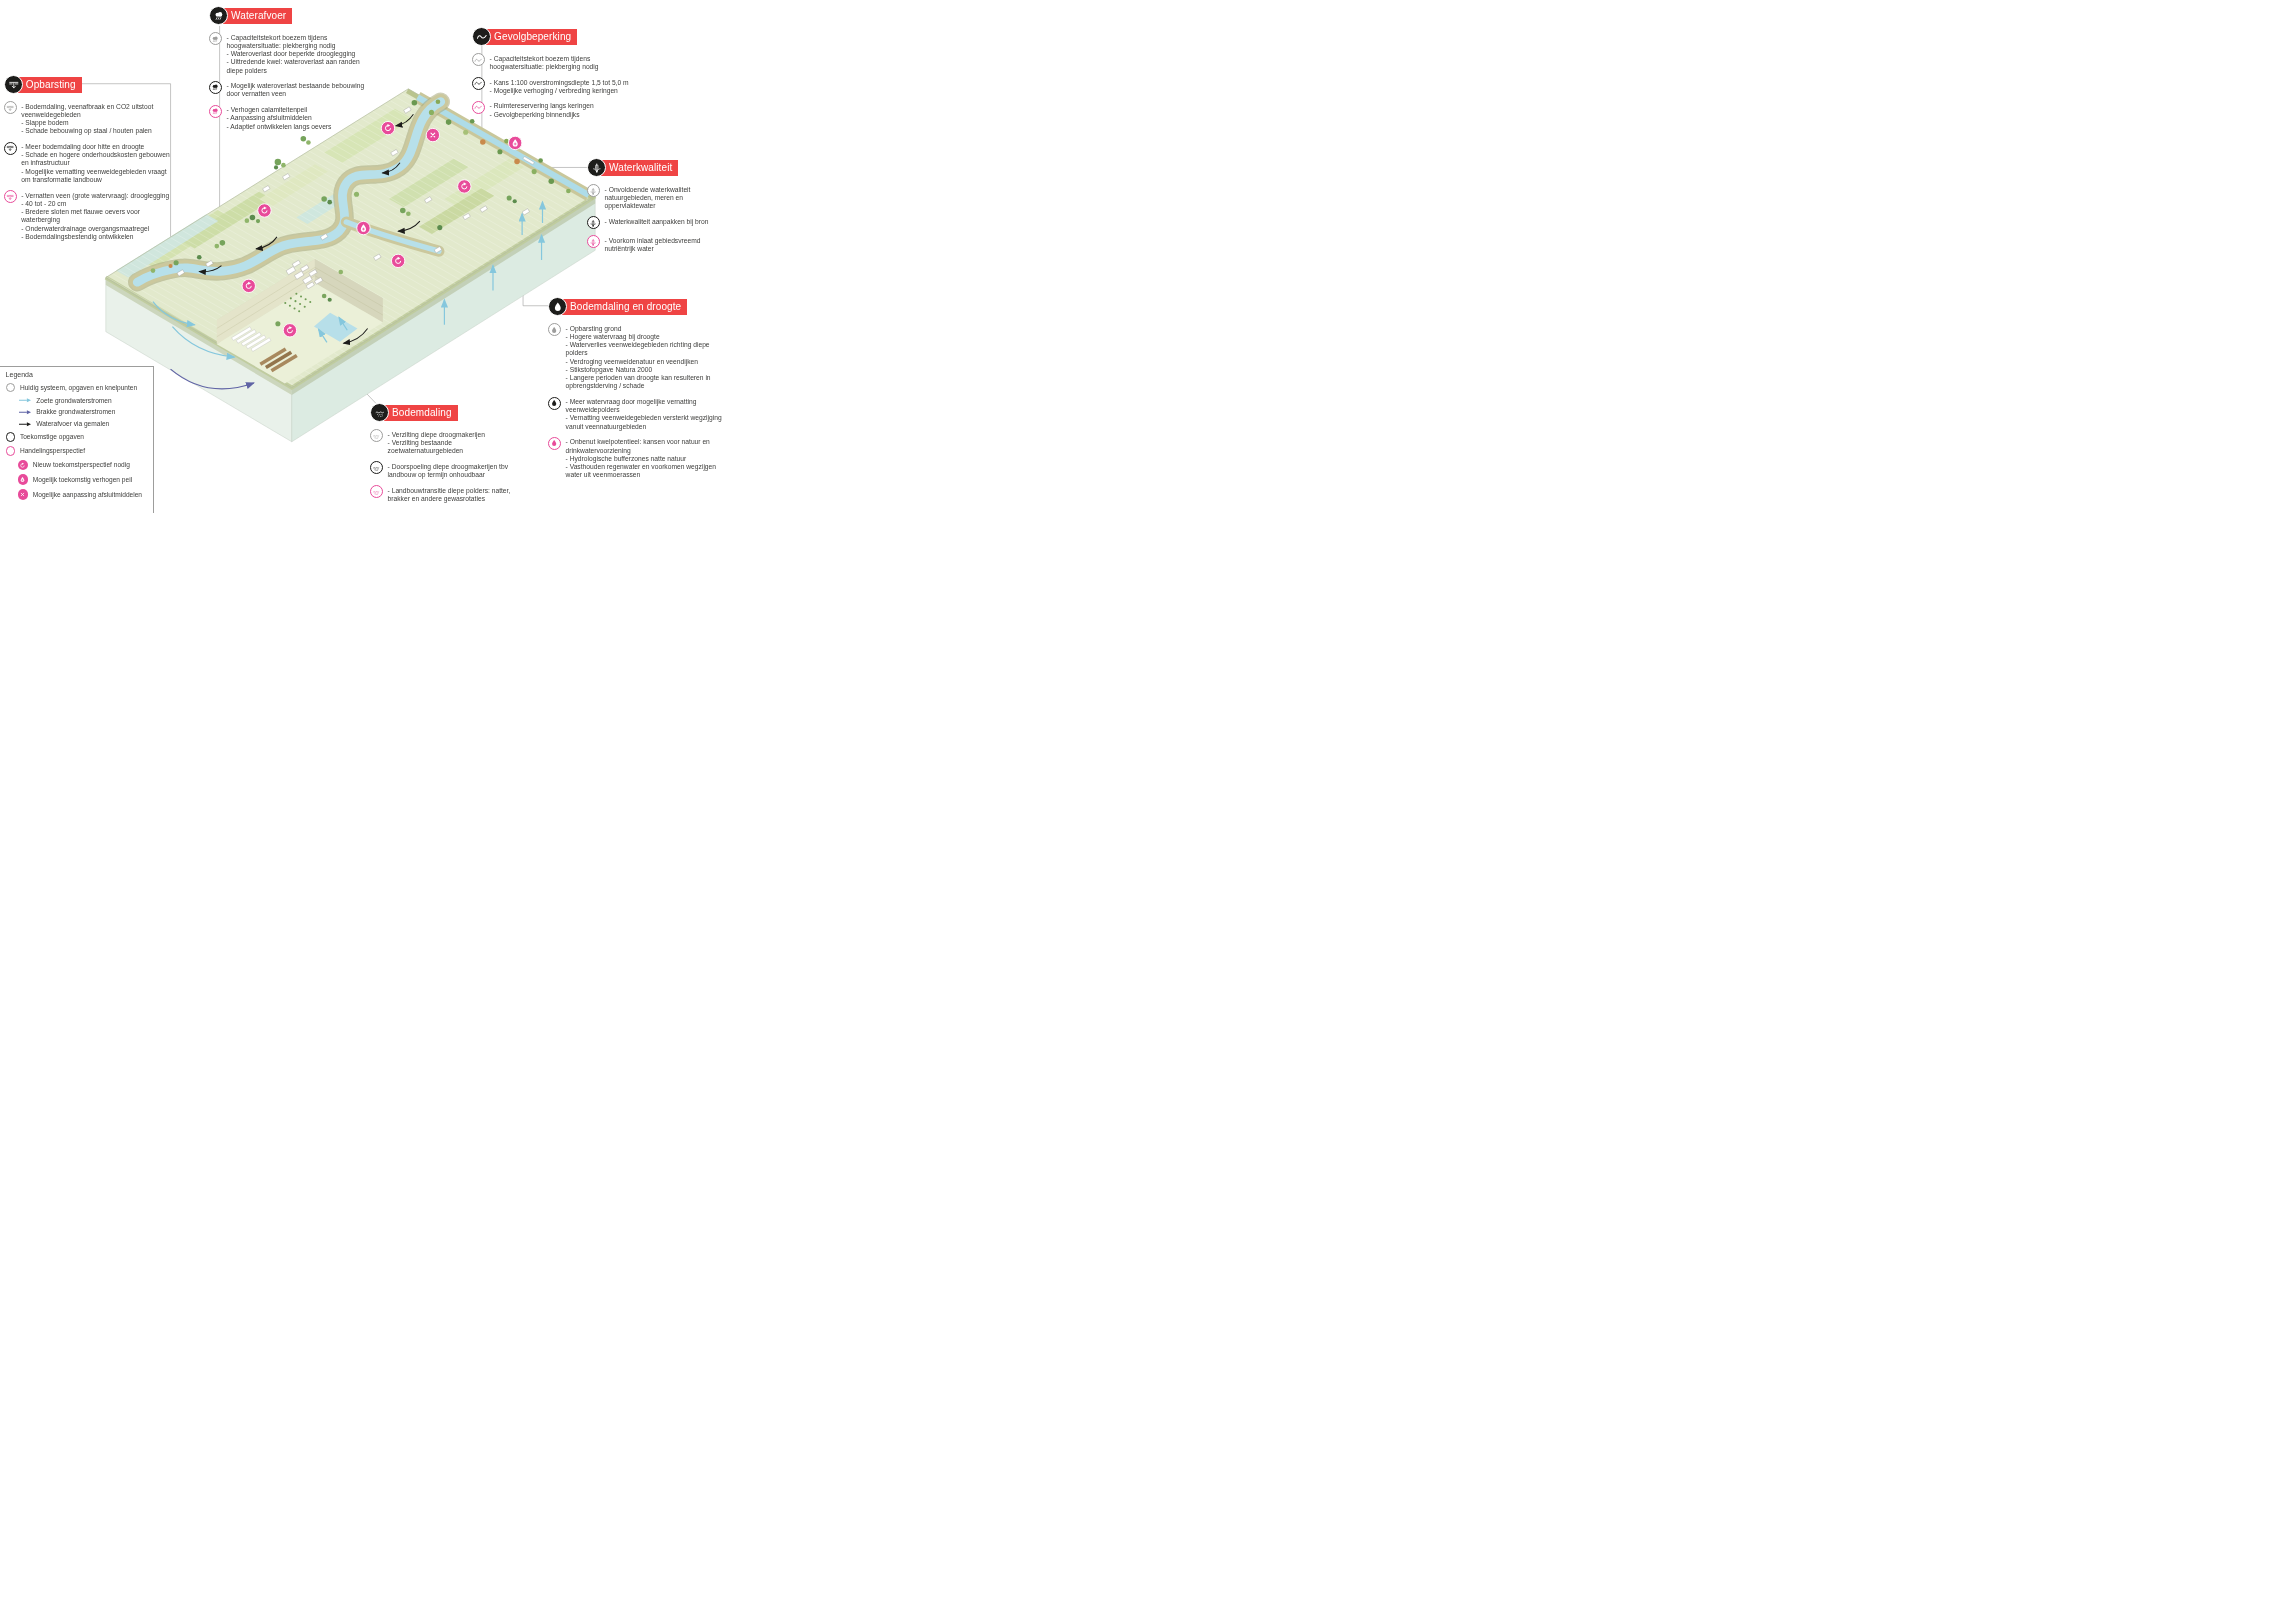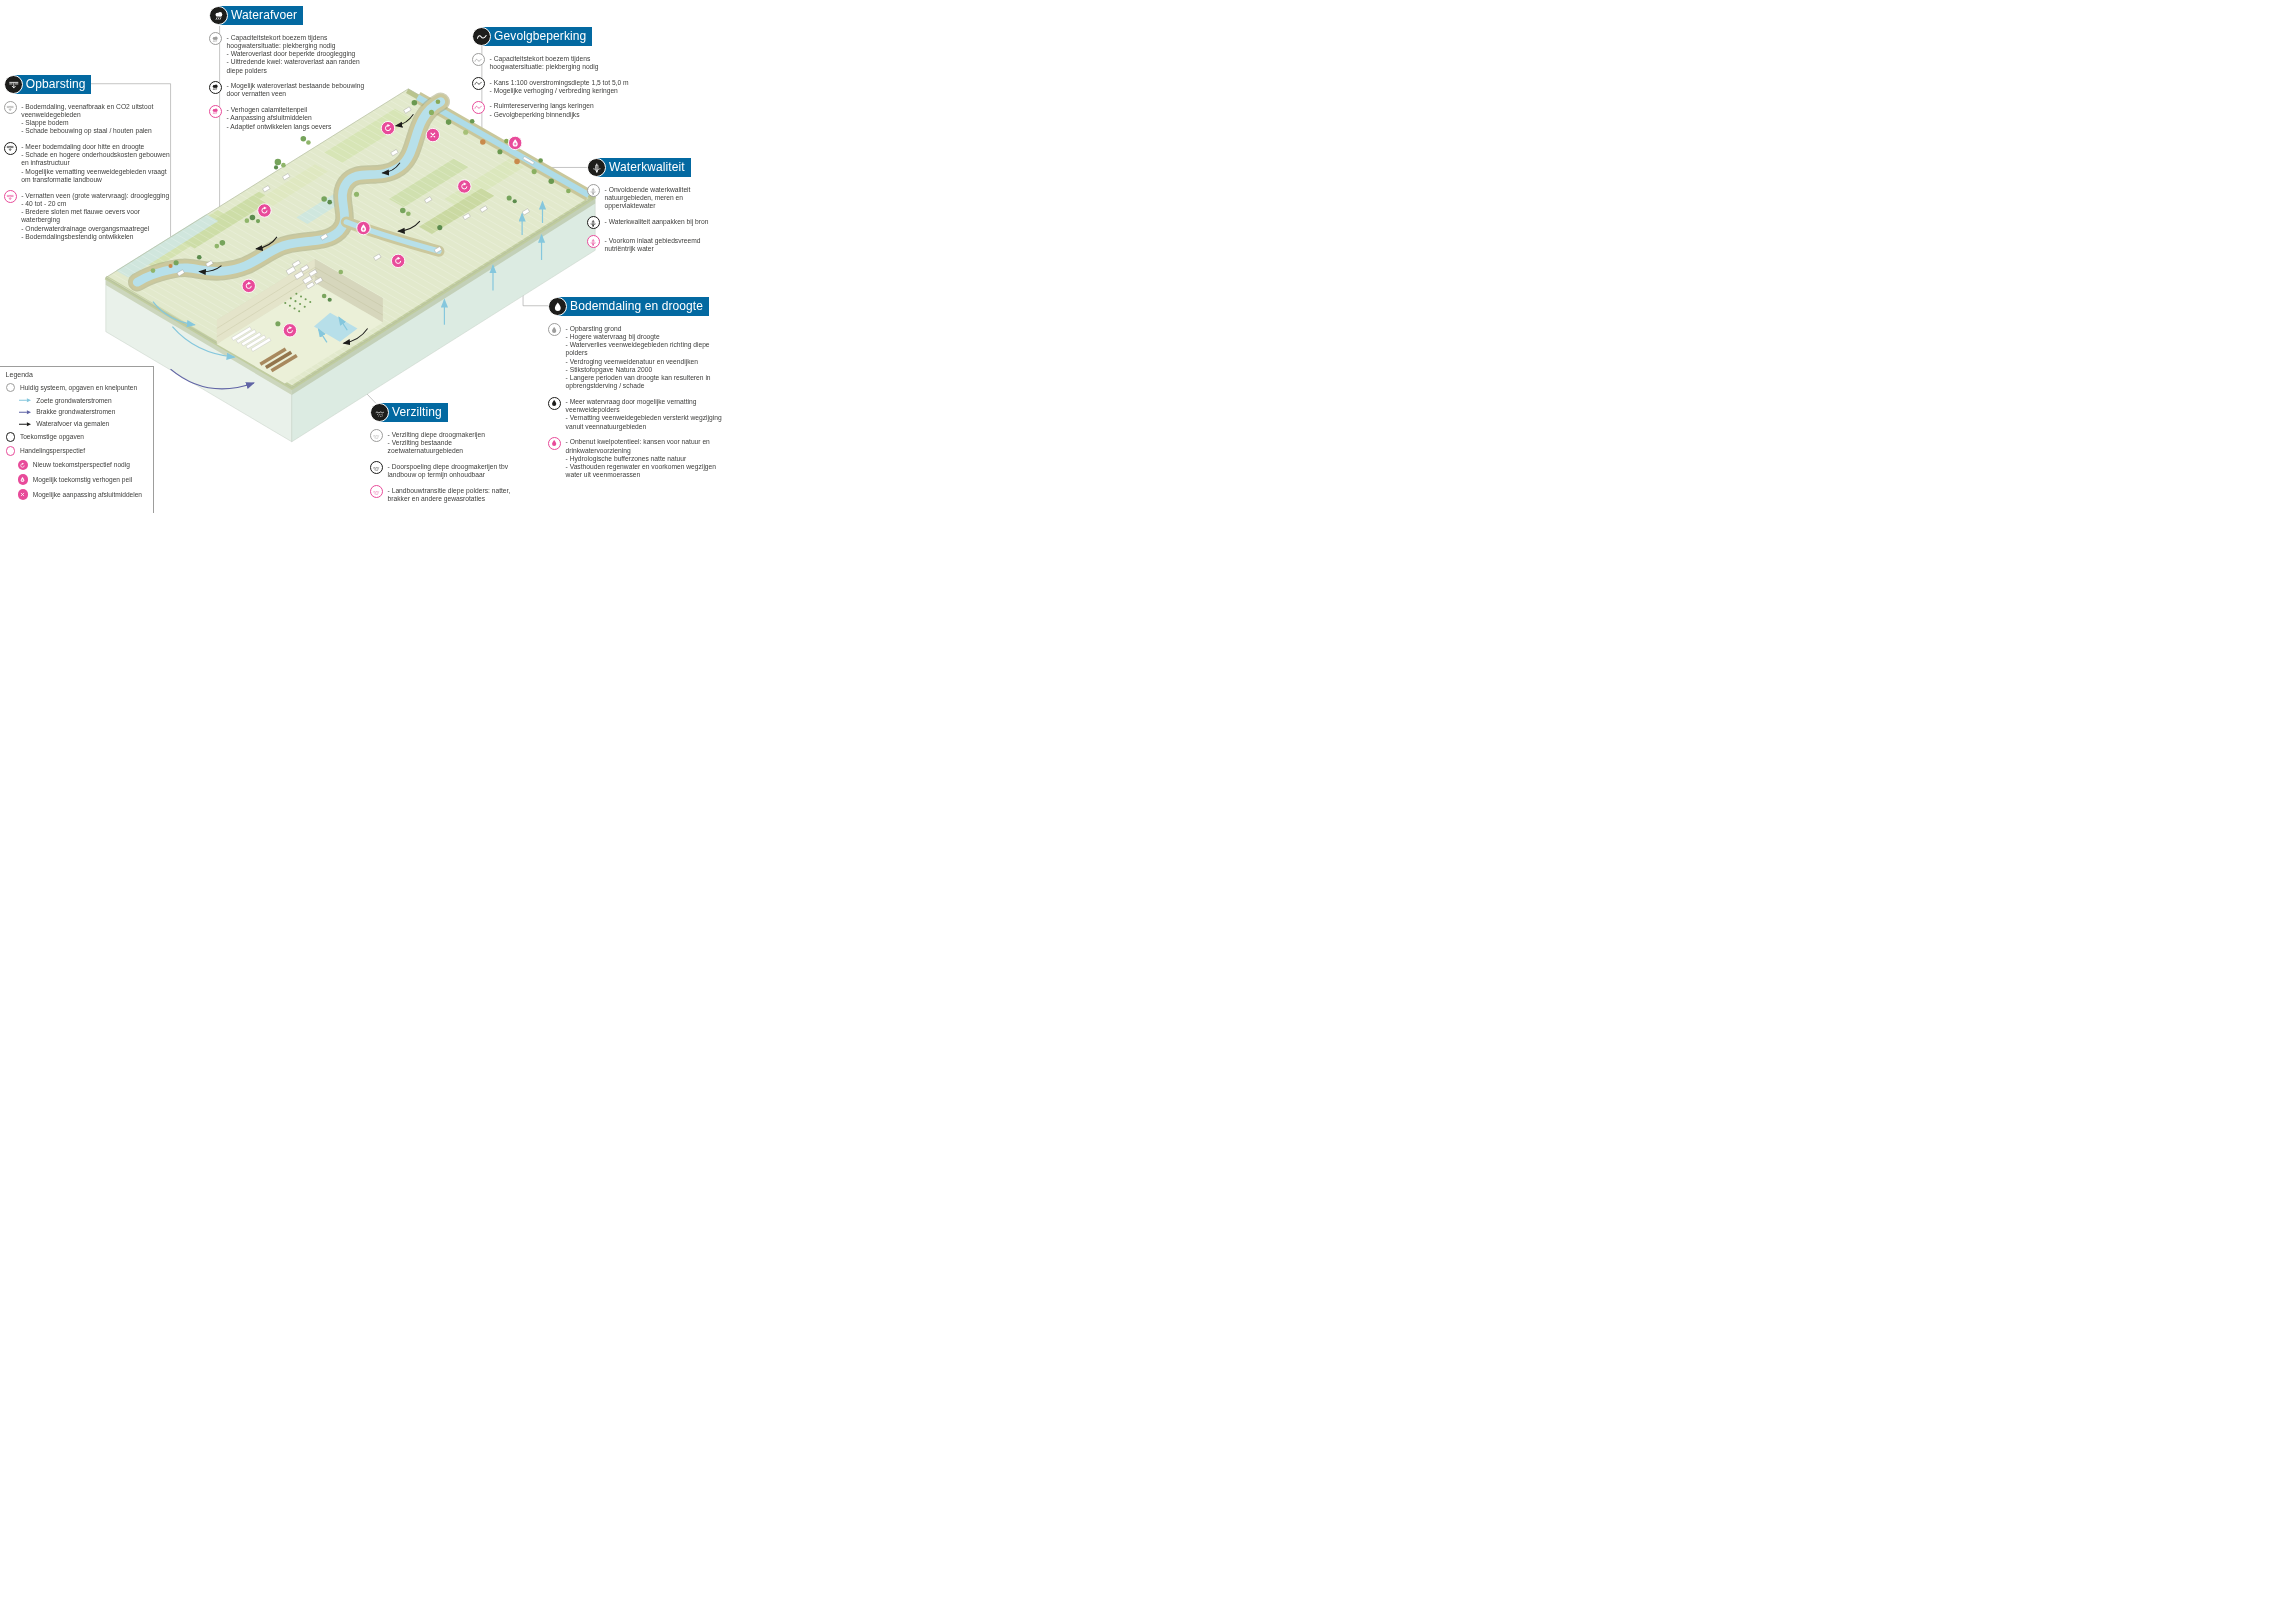--- a/index.html
+++ b/index.html
@@ -3,21 +3,21 @@
 <meta charset="utf-8">
 <style>
   *{margin:0;padding:0;box-sizing:border-box}
   html,body{width:726px;height:513px}
   body{position:relative;background:#fff;font-family:"Liberation Sans",sans-serif;color:#3d3d3b;overflow:hidden}
   #scene{position:absolute;left:0;top:0;z-index:1}
   .theme{position:absolute;z-index:2}
   .theme-header{display:flex;align-items:center;margin-bottom:7.4px}
   .theme-badge{width:19.4px;height:19.4px;border-radius:50%;background:#1d1d1b;border:1.4px solid #fff;display:flex;align-items:center;justify-content:center;color:#fff;flex-shrink:0;position:relative;z-index:1}
   .theme-badge svg{width:11.6px;height:11.6px}
-  .theme-title{background:#0369a1;color:#fff;font-size:12px;padding:2.3px 6px 2.8px 12px;margin-left:-9.3px;letter-spacing:0.1px;white-space:nowrap}
+  .theme-title{background:#ef4444;color:#fff;font-size:10px;padding:2.3px 6px 2.8px 12px;margin-left:-9.3px;letter-spacing:0.1px;white-space:nowrap}
   .entry{display:flex;gap:4.6px;margin-bottom:6.5px;align-items:flex-start}
   .entry-icon{width:13px;height:13px;border-radius:50%;border:1.1px solid currentColor;background:#fff;display:flex;align-items:center;justify-content:center;flex-shrink:0;margin-top:-0.5px}
   .entry-icon svg{width:8.3px;height:8.3px}
   .entry.current .entry-icon{color:#9d9d9c}
   .entry.future .entry-icon{color:#1d1d1b}
   .entry.action .entry-icon{color:#e84b9a}
   .entry-text{font-size:6.7px;line-height:1.23;white-space:pre-line;padding-top:0.9px}
   #theme-bodemdaling{left:3.7px;top:75px;width:166px}
   #theme-waterafvoer{left:209px;top:6px;width:156px}
   #theme-waterveiligheid{left:472px;top:27px;width:157px}
@@ -541,21 +541,21 @@
   </div>
 </section>
 
 <section class="theme" id="theme-verzilting">
   <div class="theme-header">
     <span class="theme-badge">
         <svg viewBox="0 0 24 24">
           <use href="#sym-verzilting"></use>
         </svg>
       </span>
-    <span class="theme-title">Verzilting</span>
+    <span class="theme-title">Bodemdaling</span>
   </div>
   <div class="entry current">
     <span class="entry-icon">
         <svg viewBox="0 0 24 24">
           <use href="#sym-verzilting"></use>
         </svg>
       </span>
     <div class="entry-text">- Verzilting diepe droogmakerijen
 - Verzilting bestaande zoetwaternatuurgebieden</div>
   </div>

